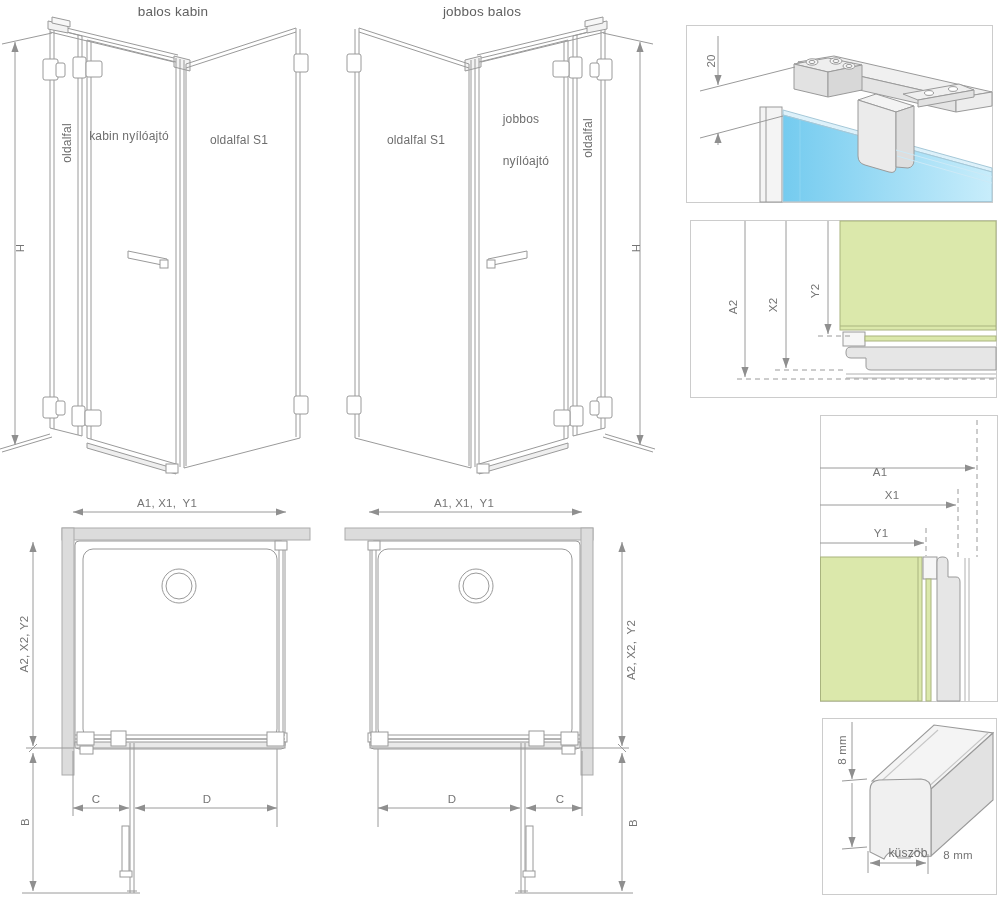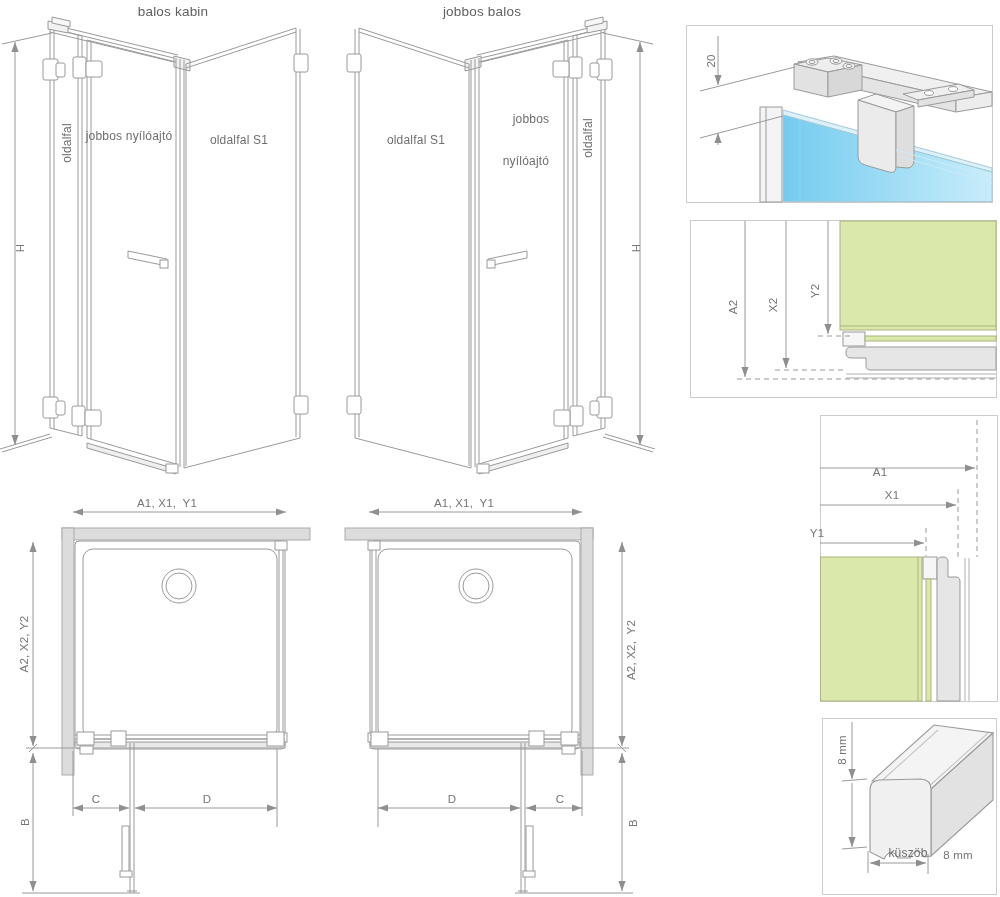--- a/index.html
+++ b/index.html
@@ -3,21 +3,21 @@
 <meta charset="utf-8">
 <style>
   html,body{margin:0;padding:0;background:#fff;}
   .stage{position:relative;width:1000px;height:897px;background:#fff;
          font-family:"Liberation Sans",sans-serif;overflow:hidden;}
   .stage svg{position:absolute;left:0;top:0;}
   .lbl{position:absolute;transform:translate(-50%,-50%);font-size:12px;color:#6e6e6e;
        white-space:pre;letter-spacing:.2px;}
   .rot{transform:translate(-50%,-50%) rotate(-90deg);}
   .ttl{font-size:13.5px;color:#616161;}
-  .two{text-align:right;line-height:14px;}
+  .two{text-align:left;line-height:14px;}
   .dim{font-size:11.5px;color:#757575;}
 </style>
 </head>
 <body>
 
 <div class="stage">
 
 <svg width="1000" height="897" viewBox="0 0 1000 897">
   <defs>
     <marker id="ar" viewBox="0 0 10 8" markerWidth="11" markerHeight="9" refX="9.5" refY="4" orient="auto-start-reverse" markerUnits="userSpaceOnUse">
@@ -232,21 +232,21 @@
       <line x1="928" y1="854" x2="928" y2="874"></line>
       <line x1="870" y1="863" x2="926" y2="863" marker-start="url(#ar)" marker-end="url(#ar)"></line>
     </g>
   </g>
 </svg>
 
 <div class="lbl ttl" style="left:173px;top:11px">balos kabin</div>
 <div class="lbl ttl" style="left:482px;top:11px">jobbos balos</div>
 
 <div class="lbl rot" style="left:67px;top:143px">oldalfal</div>
-<div class="lbl" style="left:129px;top:136px">jobbos nyílóajtó</div>
+<div class="lbl" style="left:129px;top:136px">kabin nyílóajtó</div>
 <div class="lbl" style="left:239px;top:140px">oldalfal S1</div>
 <div class="lbl rot dim" style="left:20px;top:248px">H</div>
 
 <div class="lbl" style="left:416px;top:140px">oldalfal S1</div>
 <div class="lbl two" style="left:526px;top:133px">
   <div>jobbos</div>
   <div>nyílóajtó</div>
 </div>
 <div class="lbl rot" style="left:588px;top:138px">oldalfal</div>
 <div class="lbl rot dim" style="left:636px;top:248px">H</div>
@@ -264,19 +264,19 @@
 <div class="lbl rot dim" style="left:633px;top:823px">B</div>
 
 <div class="lbl rot dim" style="left:711px;top:61px">20</div>
 
 <div class="lbl rot dim" style="left:733px;top:307px">A2</div>
 <div class="lbl rot dim" style="left:773px;top:305px">X2</div>
 <div class="lbl rot dim" style="left:815px;top:291px">Y2</div>
 
 <div class="lbl dim" style="left:880px;top:472px">A1</div>
 <div class="lbl dim" style="left:892px;top:495px">X1</div>
-<div class="lbl dim" style="left:817px;top:533px">Y1</div>
+<div class="lbl dim" style="left:881px;top:533px">Y1</div>
 
 <div class="lbl rot dim" style="left:842px;top:750px">8 mm</div>
 <div class="lbl dim" style="left:958px;top:855px">8 mm</div>
 <div class="lbl" style="left:908px;top:853px">küszöb</div>
 
 </div>
 
 </body></html>

